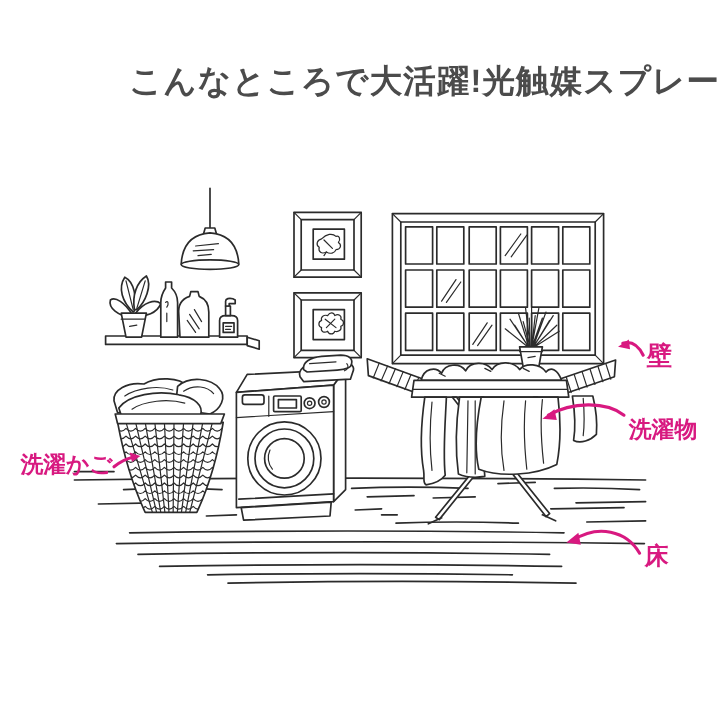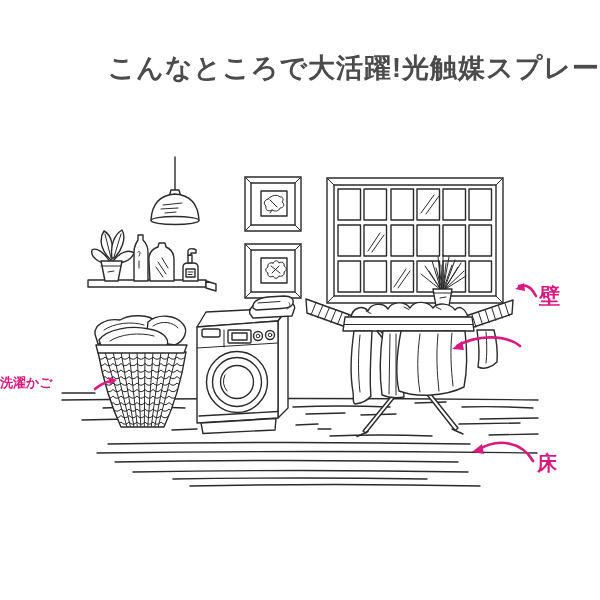--- a/index.html
+++ b/index.html
@@ -16,21 +16,21 @@
   svg.scene{position:absolute;left:0;top:0;color:var(--ink,#2b2b2b);}
   svg.scene .ln{stroke:currentColor;fill:none;stroke-width:1.4;stroke-linecap:round;stroke-linejoin:round;}
   svg.scene .fl{stroke:currentColor;fill:#ffffff;stroke-width:1.4;stroke-linecap:round;stroke-linejoin:round;}
   svg.scene .thin{stroke-width:1;}
   svg.scene g.arrows{color:var(--accent,#d81980);}
   svg.scene g.arrows path{stroke:currentColor;fill:none;stroke-width:2.6;stroke-linecap:round;}
   svg.scene g.arrows polygon{fill:currentColor;stroke:none;}
   .label{
     position:absolute;color:var(--accent,#d81980);font-weight:bold;white-space:nowrap;
   }
-  #lbl-basket{left:0;top:374px;font-size:13px;}
+  #lbl-basket{left:17px;top:374px;font-size:19px;}
   #lbl-wall{left:539px;top:282px;font-size:21px;}
   #lbl-laundry{left:524px;top:345px;font-size:19px;}
   #lbl-floor{left:537px;top:450px;font-size:20px;}
 </style>
 </head>
 <body>
 
 <div class="stage">
 
   <h1 class="title">こんなところで大活躍!光触媒スプレー</h1>
@@ -239,14 +239,15 @@
       <polygon points="515,289 524,283 525,291"></polygon>
       <path d="M520,346 C505,334 476,335 457,346"></path>
       <polygon points="452,349 462,341 464,350"></polygon>
       <path d="M533,461 C522,442 498,437 478,450"></path>
       <polygon points="472,452 482,444 484,454"></polygon>
     </g>
   </svg>
 
   <div class="label" id="lbl-basket">洗濯かご</div>
   <div class="label" id="lbl-wall">壁</div>
+  <div class="label" id="lbl-laundry">洗濯物</div>
   <div class="label" id="lbl-floor">床</div>
 </div>
 
 </body></html>

